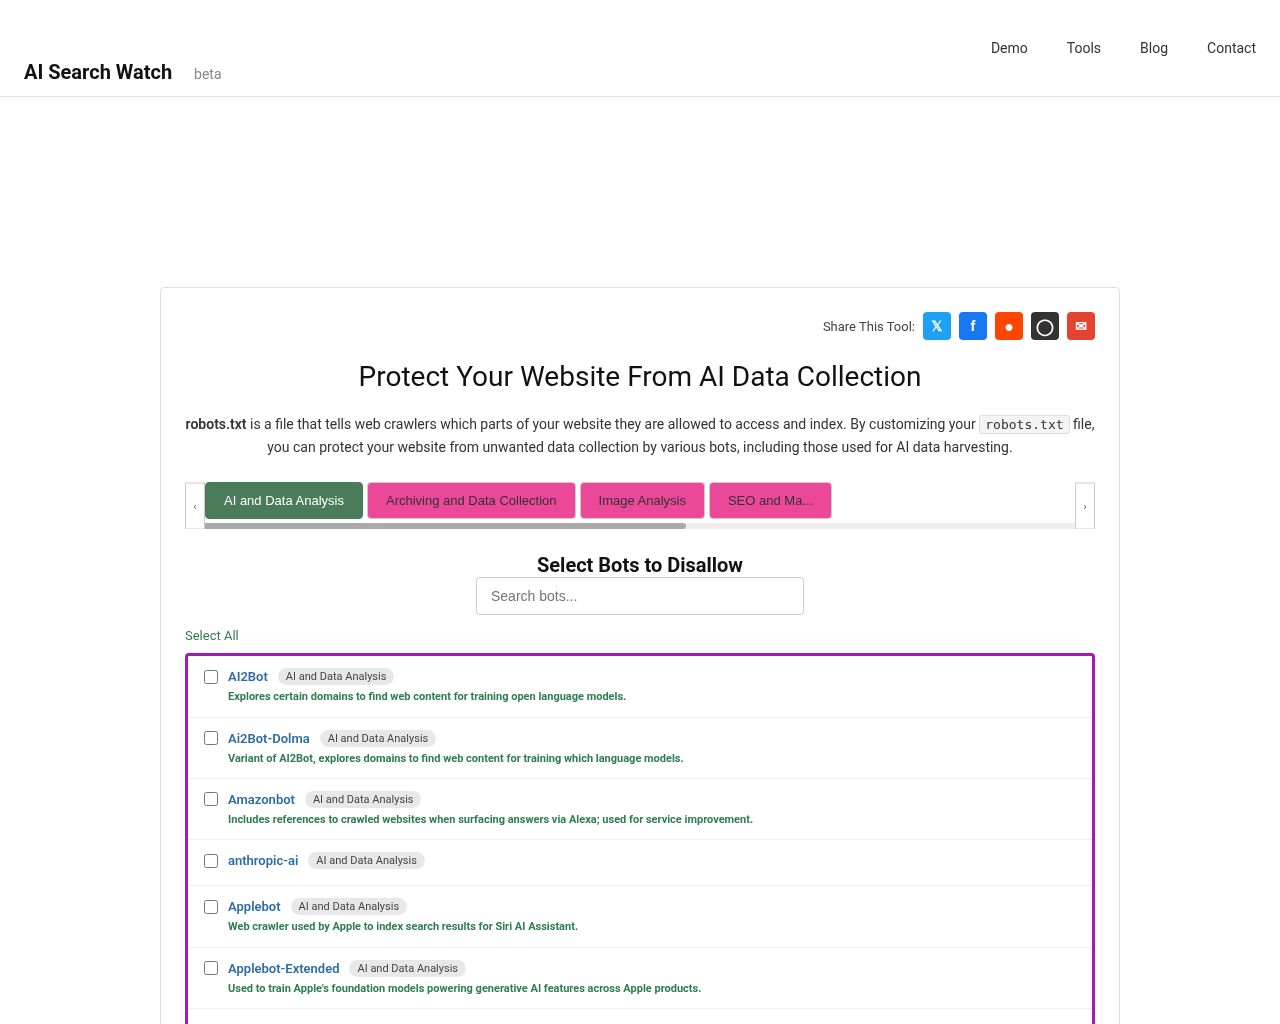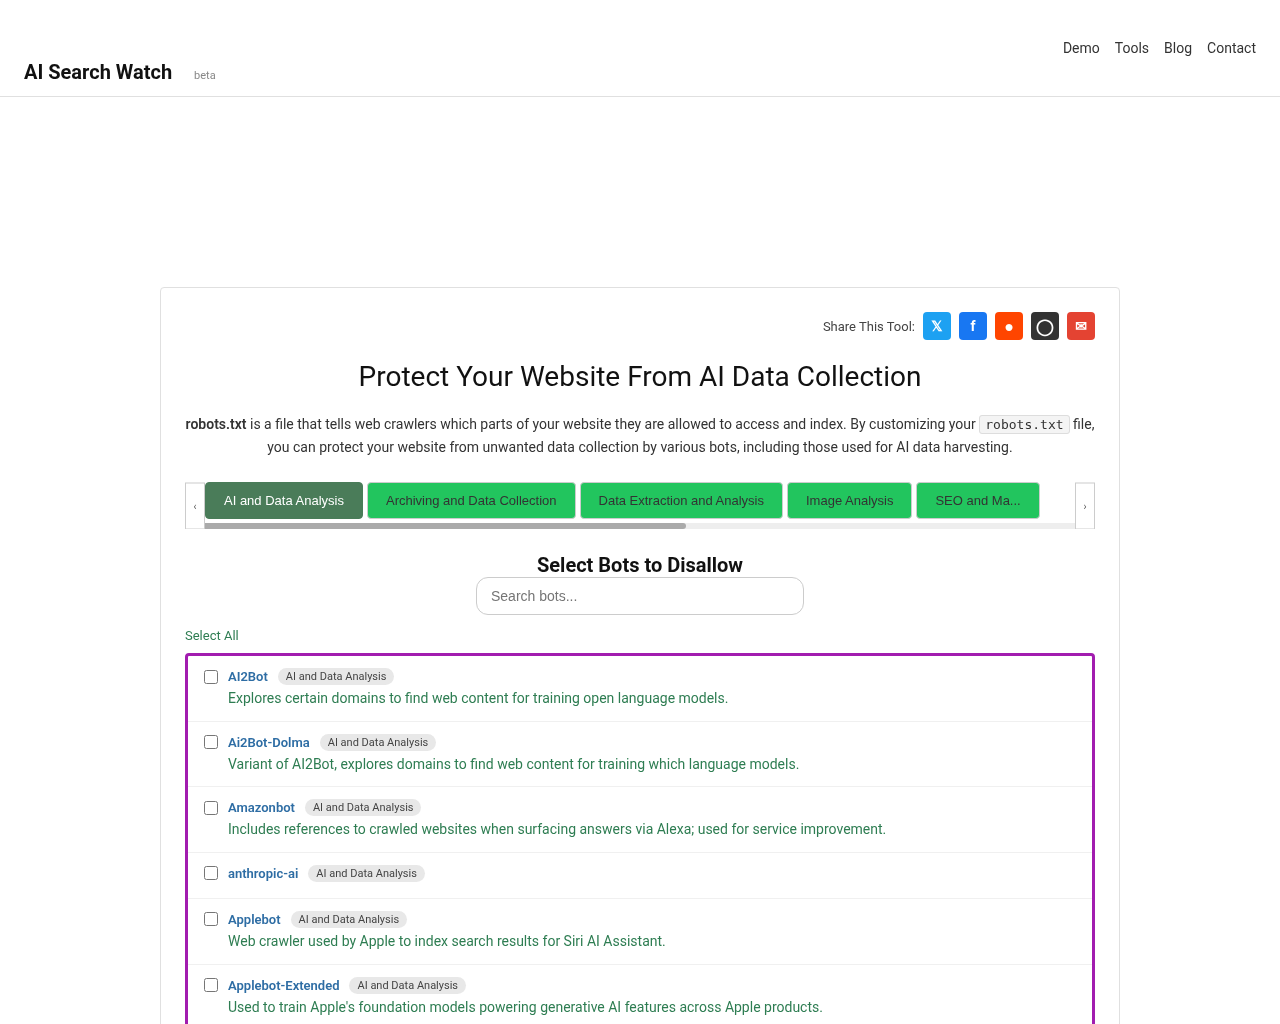--- a/index.html
+++ b/index.html
@@ -22,28 +22,28 @@
       align-items: baseline;
       gap: 6px;
       margin-top: 48px;
     }
     .navbar-brand-title {
       font-size: 20px;
       font-weight: 700;
       color: #111;
     }
     .navbar-brand-beta {
-      font-size: 11px;
+      font-size: 14px;
       color: #888;
       font-weight: 400;
       padding-left: 16px;
     }
     .navbar-links {
       display: flex;
-      gap: 15px;
+      gap: 39px;
     }
     .navbar-links a {
       text-decoration: none;
       color: #333;
       font-size: 14px;
     }
 
     
     .main-content {
       max-width: 1000px;
@@ -139,21 +139,21 @@
     .category-tabs-scroll::-webkit-scrollbar {
       height: 6px;
     }
     .category-tabs-scroll::-webkit-scrollbar-thumb {
       background: #ccc;
       border-radius: 3px;
     }
     .category-tab {
       padding: 10px 18px;
       border: 1px solid #ccc;
-      background: #22c55e;
+      background: #ec4899;
       border-radius: 4px;
       cursor: pointer;
       white-space: nowrap;
       font-size: 13px;
       color: #333;
     }
     .category-tab.active {
       background: #4a7c59;
       color: #fff;
       border-color: #4a7c59;
@@ -205,21 +205,21 @@
     }
     .bot-selection-title {
       font-size: 20px;
       font-weight: 700;
       color: #111;
     }
     .search-input {
       width: 328px;
       padding: 10px 14px;
       border: 1px solid #ccc;
-      border-radius: 12px;
+      border-radius: 4px;
       font-size: 14px;
       color: #4d7c0f;
       outline: none;
     }
 
     .select-all-link {
       color: #2e7d52;
       font-size: 13px;
       cursor: pointer;
       text-decoration: none;
@@ -268,24 +268,25 @@
     }
     .bot-category-badge {
       background: #e8e8e8;
       color: #444;
       font-size: 11px;
       padding: 2px 8px;
       border-radius: 10px;
       font-weight: 400;
     }
     .bot-description {
-      font-size: 14px;
+      font-size: 11px;
       color: #2e7d52;
       margin-left: 24px;
       line-height: 1.4;
+      font-weight: bold;
     }
   </style>
 </head>
 <body>
 
 <nav class="navbar">
   <div class="navbar-brand">
     <span class="navbar-brand-title">AI Search Watch</span>
     <span class="navbar-brand-beta">beta</span>
   </div>
@@ -323,21 +324,20 @@
       <code>robots.txt</code>
       <span> file, you can protect your website from unwanted data collection by various bots, including those used for AI data harvesting.</span>
     </p>
 
     
     <div class="category-tabs-wrapper">
       <div class="scroll-arrow scroll-arrow-left">‹</div>
       <div class="category-tabs-scroll" style="margin: 0 20px;">
         <button class="category-tab active">AI and Data Analysis</button>
         <button class="category-tab">Archiving and Data Collection</button>
-        <button class="category-tab">Data Extraction and Analysis</button>
         <button class="category-tab">Image Analysis</button>
         <button class="category-tab">SEO and Ma...</button>
       </div>
       <div class="scroll-arrow scroll-arrow-right">›</div>
       <div class="tabs-scrollbar-track">
         <div class="tabs-scrollbar-thumb"></div>
       </div>
     </div>
 
     

